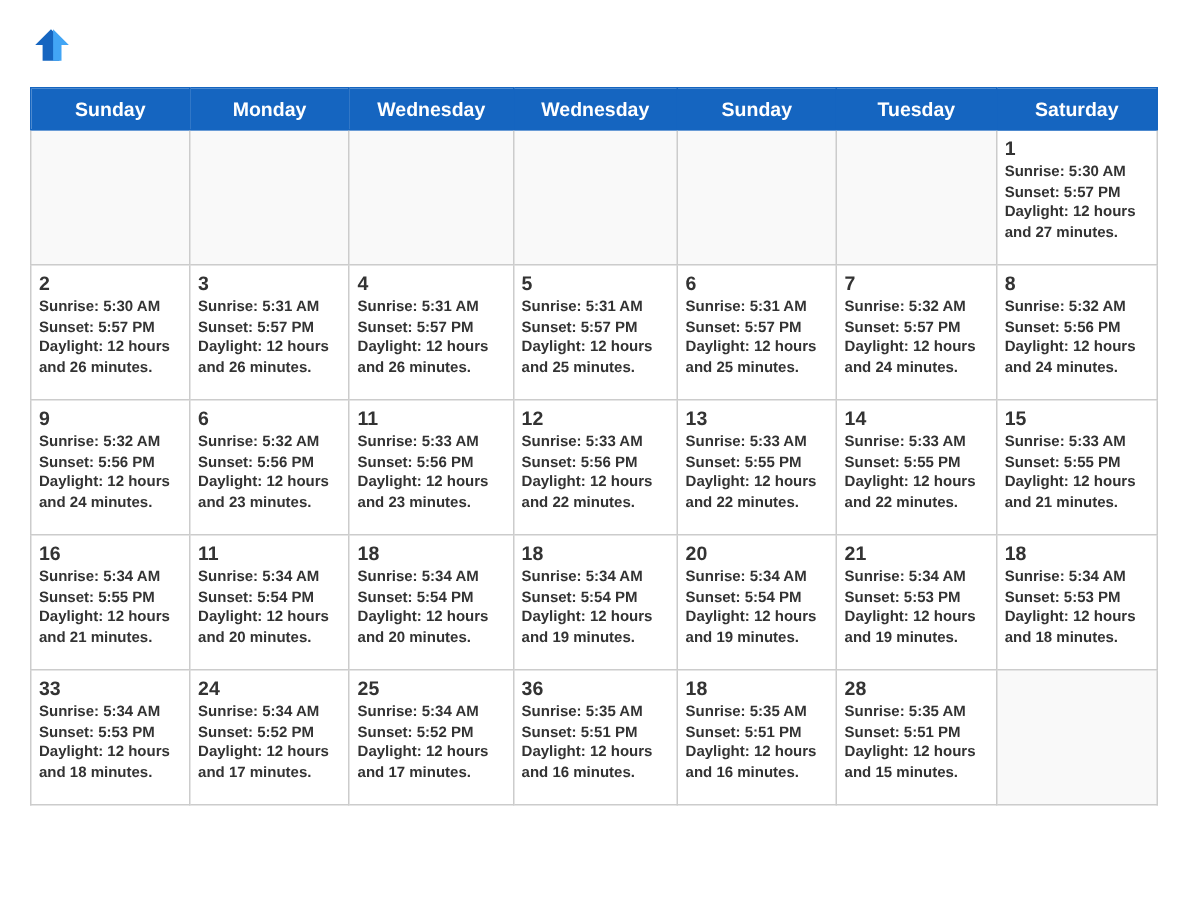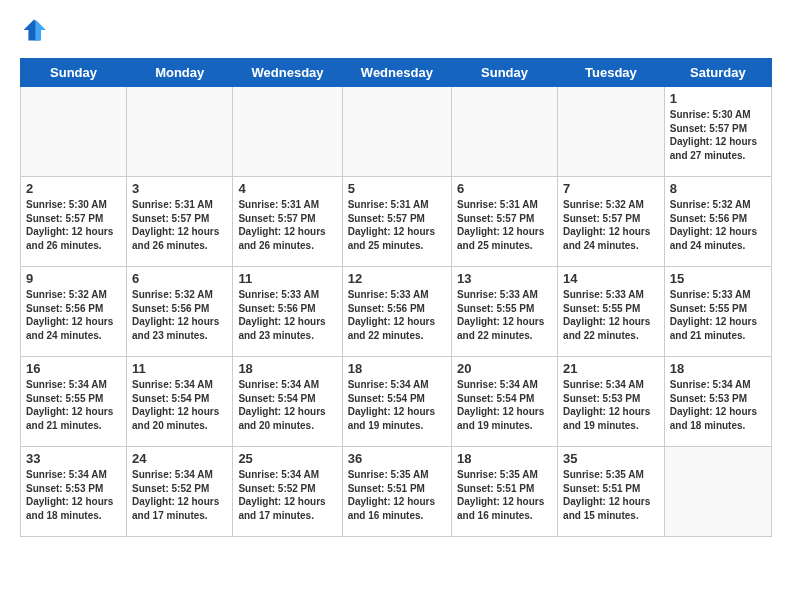--- a/index.html
+++ b/index.html
@@ -254,21 +254,21 @@
 and 16 minutes.</div>
           </td>
           <td>
             <span class="day-num">18</span>
             <div class="day-info">Sunrise: 5:35 AM
 Sunset: 5:51 PM
 Daylight: 12 hours
 and 16 minutes.</div>
           </td>
           <td>
-            <span class="day-num">35</span>
+            <span class="day-num">28</span>
             <div class="day-info">Sunrise: 5:35 AM
 Sunset: 5:51 PM
 Daylight: 12 hours
 and 15 minutes.</div>
           </td>
           <td class="empty"></td>
         </tr>
       </tbody>
   </table>
 </div>

